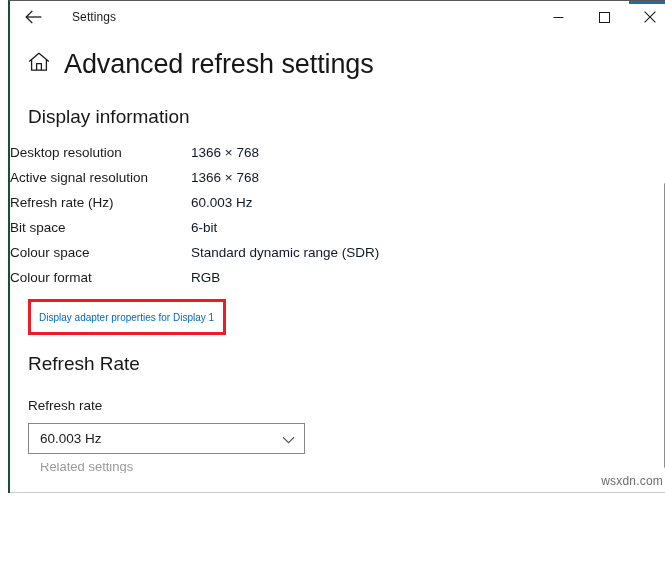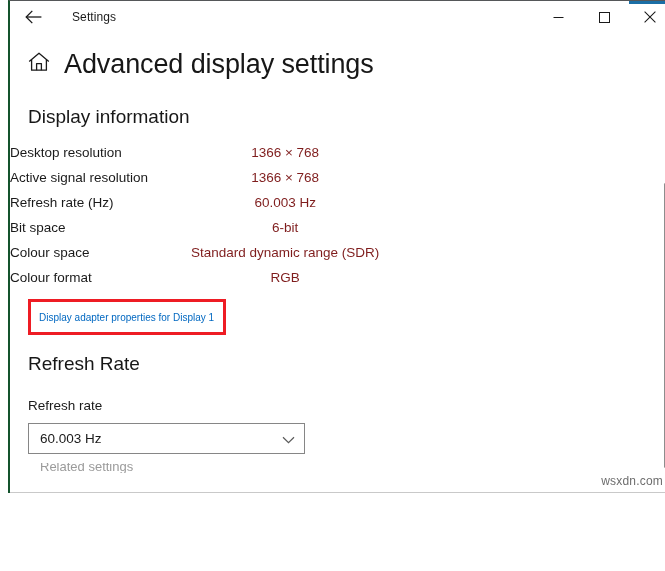--- a/index.html
+++ b/index.html
@@ -140,22 +140,21 @@
     height: 25px;
     vertical-align: middle;
     font-size: 13.5px;
   }
   .spec-label {
     color: #1a1a1a;
     width: 173px;
     padding-right: 8px !important;
   }
   .spec-value {
-    color: #7f1d1d;
-    text-align: center;
+    color: #0f172a;
   }
 
   
   #link-wrap {
     position: relative;
     margin: 9px 0 0 18px;
     display: inline-block;
     padding: 5px 9px 6px 8px;
     border: 3px solid #ee1c24;
     box-sizing: border-box;
@@ -310,21 +309,21 @@
   <div id="content">
 
     <div id="page-header">
       <span id="home-icon">
         <svg width="22" height="20" viewBox="0 0 22 20">
           <path d="M1.2 9.4 L11 1.2 L20.8 9.4" fill="none" stroke="#1a1a1a" stroke-width="1.3" stroke-linejoin="round"></path>
           <path d="M3.6 7.6 L3.6 18.2 L18.4 18.2 L18.4 7.6" fill="none" stroke="#1a1a1a" stroke-width="1.3" stroke-linejoin="round"></path>
           <path d="M8.6 18.2 L8.6 11.6 L13.4 11.6 L13.4 18.2" fill="none" stroke="#1a1a1a" stroke-width="1.3" stroke-linejoin="round"></path>
         </svg>
       </span>
-      <div id="page-title">Advanced display settings</div>
+      <div id="page-title">Advanced refresh settings</div>
     </div>
 
     <div id="display-info-heading" class="section-heading">Display information</div>
 
 
     <table id="spec-table">
       <tbody>
         <tr>
           <td class="spec-label">Desktop resolution</td>
           <td class="spec-value">1366 × 768</td>

